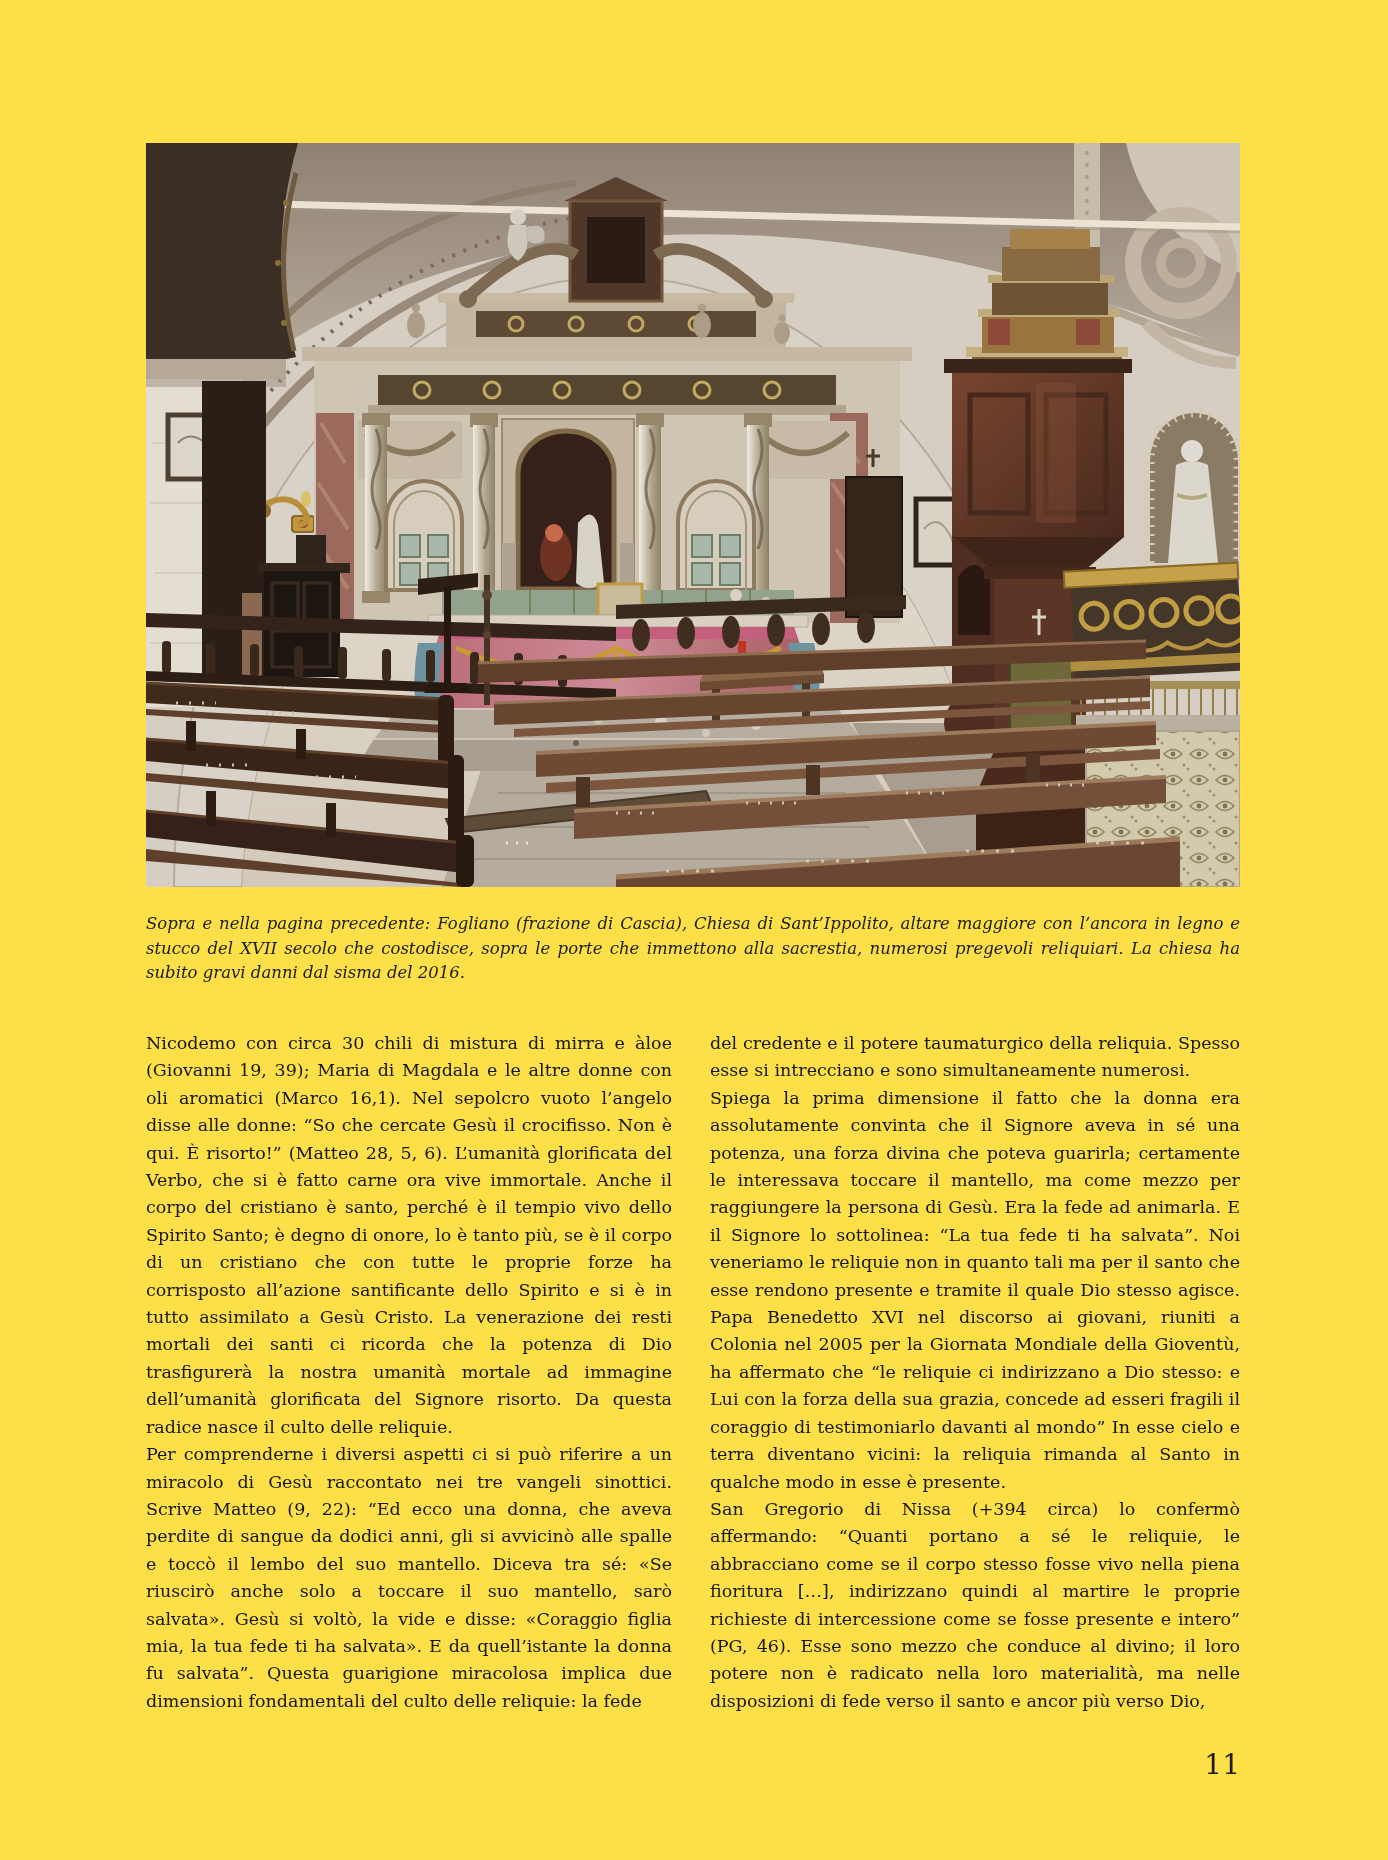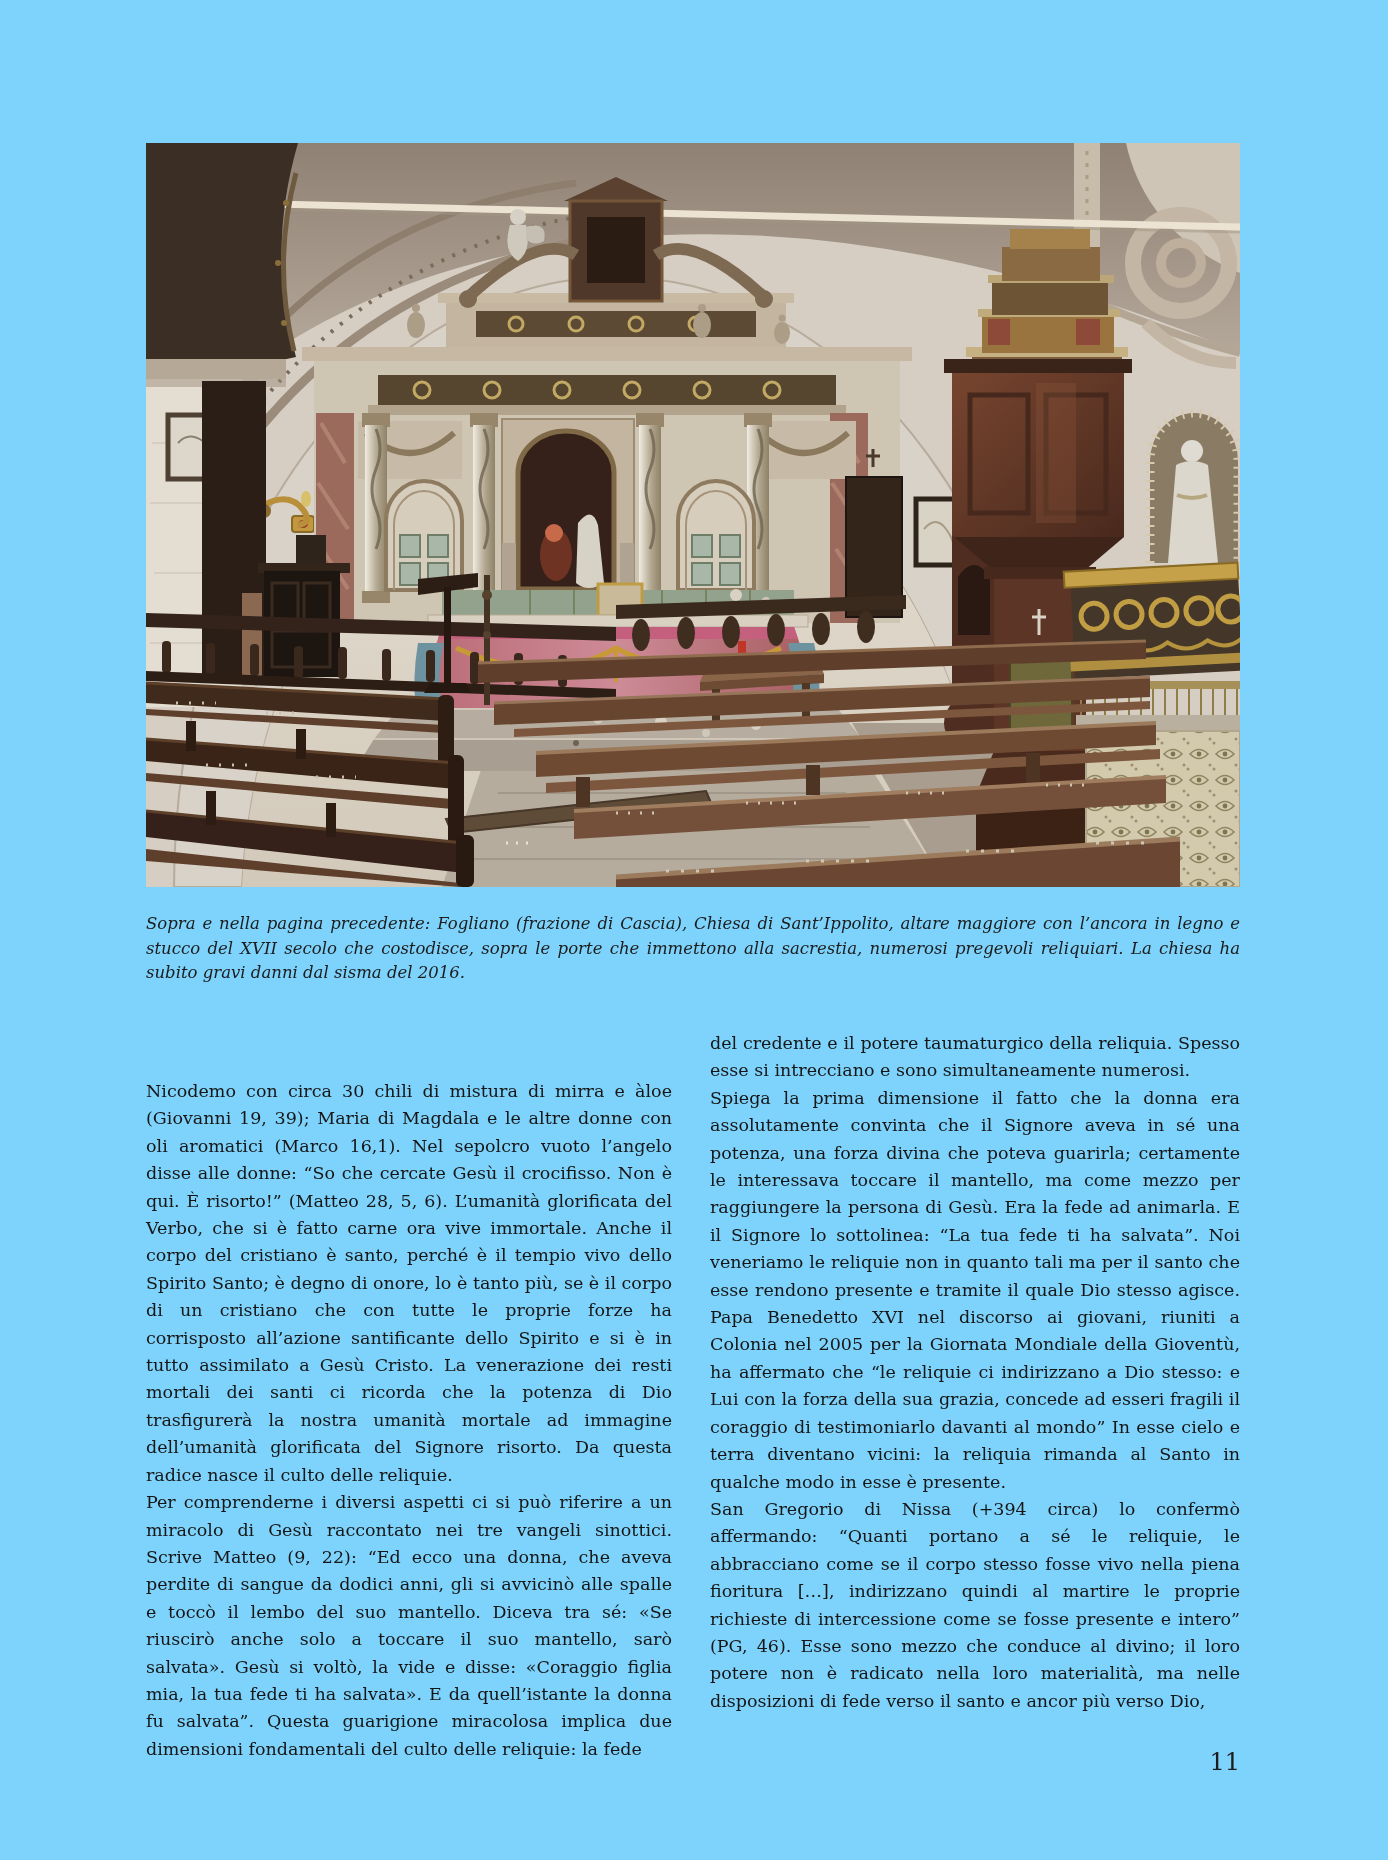--- a/index.html
+++ b/index.html
@@ -1,41 +1,41 @@
 <!DOCTYPE html>
 <html><head>
 <meta charset="utf-8">
 <style>
   html,body{margin:0;padding:0;background:#e9e9e9;}
   .page{
     position:relative;
     width:1388px;height:1860px;
-    background:#7dd3fc;
+    background:#fde047;
     font-family:"DejaVu Serif","Liberation Serif",serif;
     color:#161616;
     overflow:hidden;
   }
   .photo{
     position:absolute;left:146px;top:143px;width:1094px;height:744px;
     margin:0;overflow:hidden;background:#d6cec3;
   }
   .photo svg{display:block;width:100%;height:100%;}
   .caption{
     position:absolute;left:146px;top:912px;width:1094px;
     margin:0;font-style:italic;font-size:16.5px;line-height:24.5px;
     text-align:justify;color:#1c1c1c;
   }
   .columns{position:absolute;left:146px;top:1030px;width:1094px;height:710px;}
   .col{position:absolute;top:0;text-align:justify;font-size:17.5px;line-height:27.4px;}
-  .col-left{left:0;width:526px;margin-top:48px;}
+  .col-left{left:0;width:526px;}
   .col-right{left:564px;width:530px;}
   .col p{margin:0;padding:0;}
   .page-number{
     position:absolute;left:146px;top:1748px;width:1094px;
-    text-align:right;font-size:24px;color:#1c1c1c;
+    text-align:right;font-size:28px;color:#1c1c1c;
   }
 </style>
 </head>
 <body>
 
 <div class="page">
 
   <figure class="photo">
     <svg viewBox="0 0 1094 744" preserveAspectRatio="none">
       <defs>

